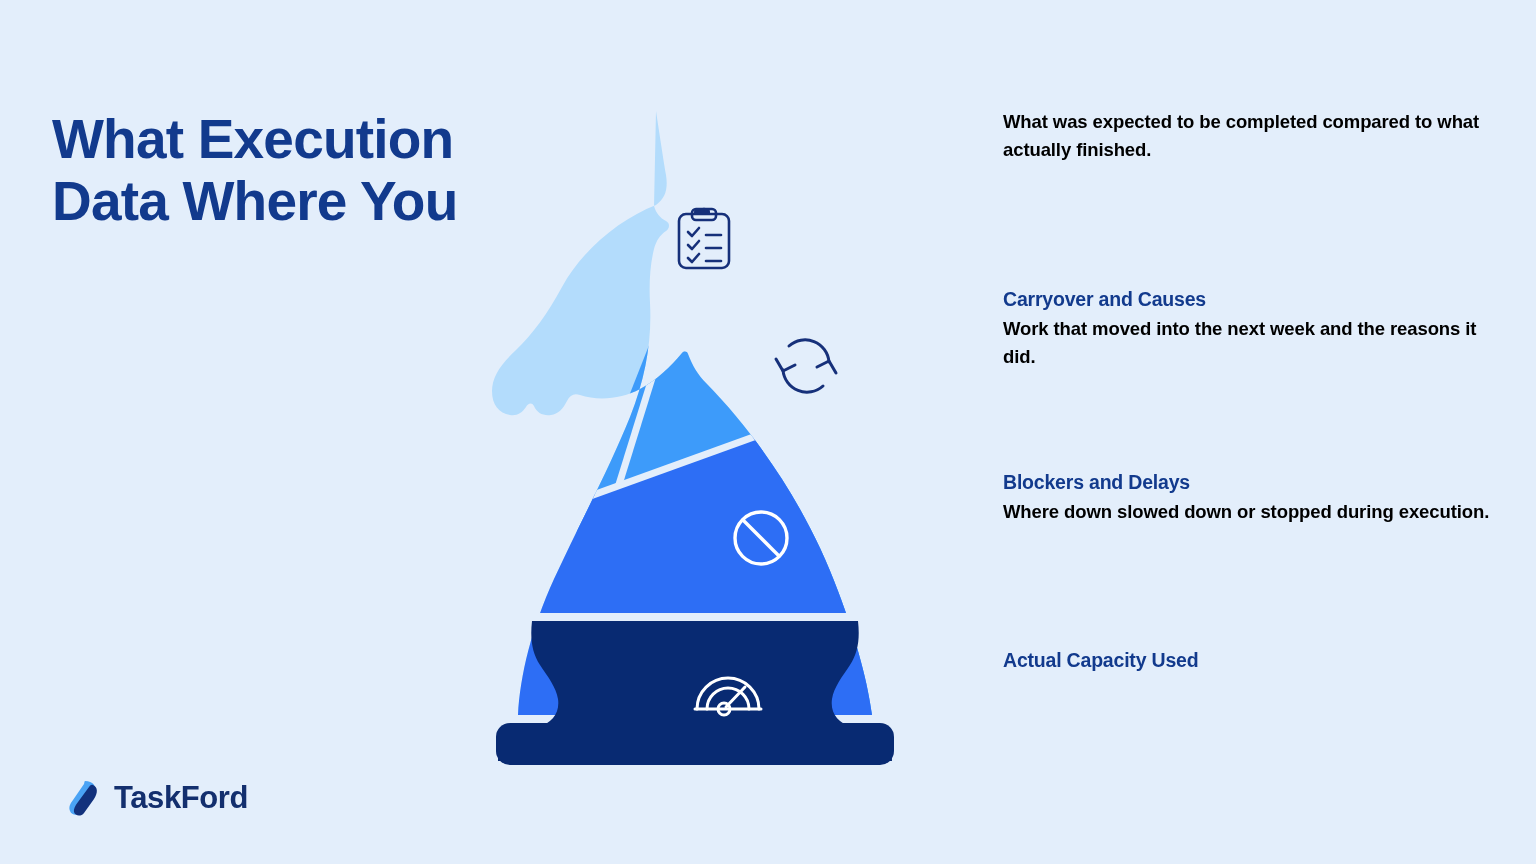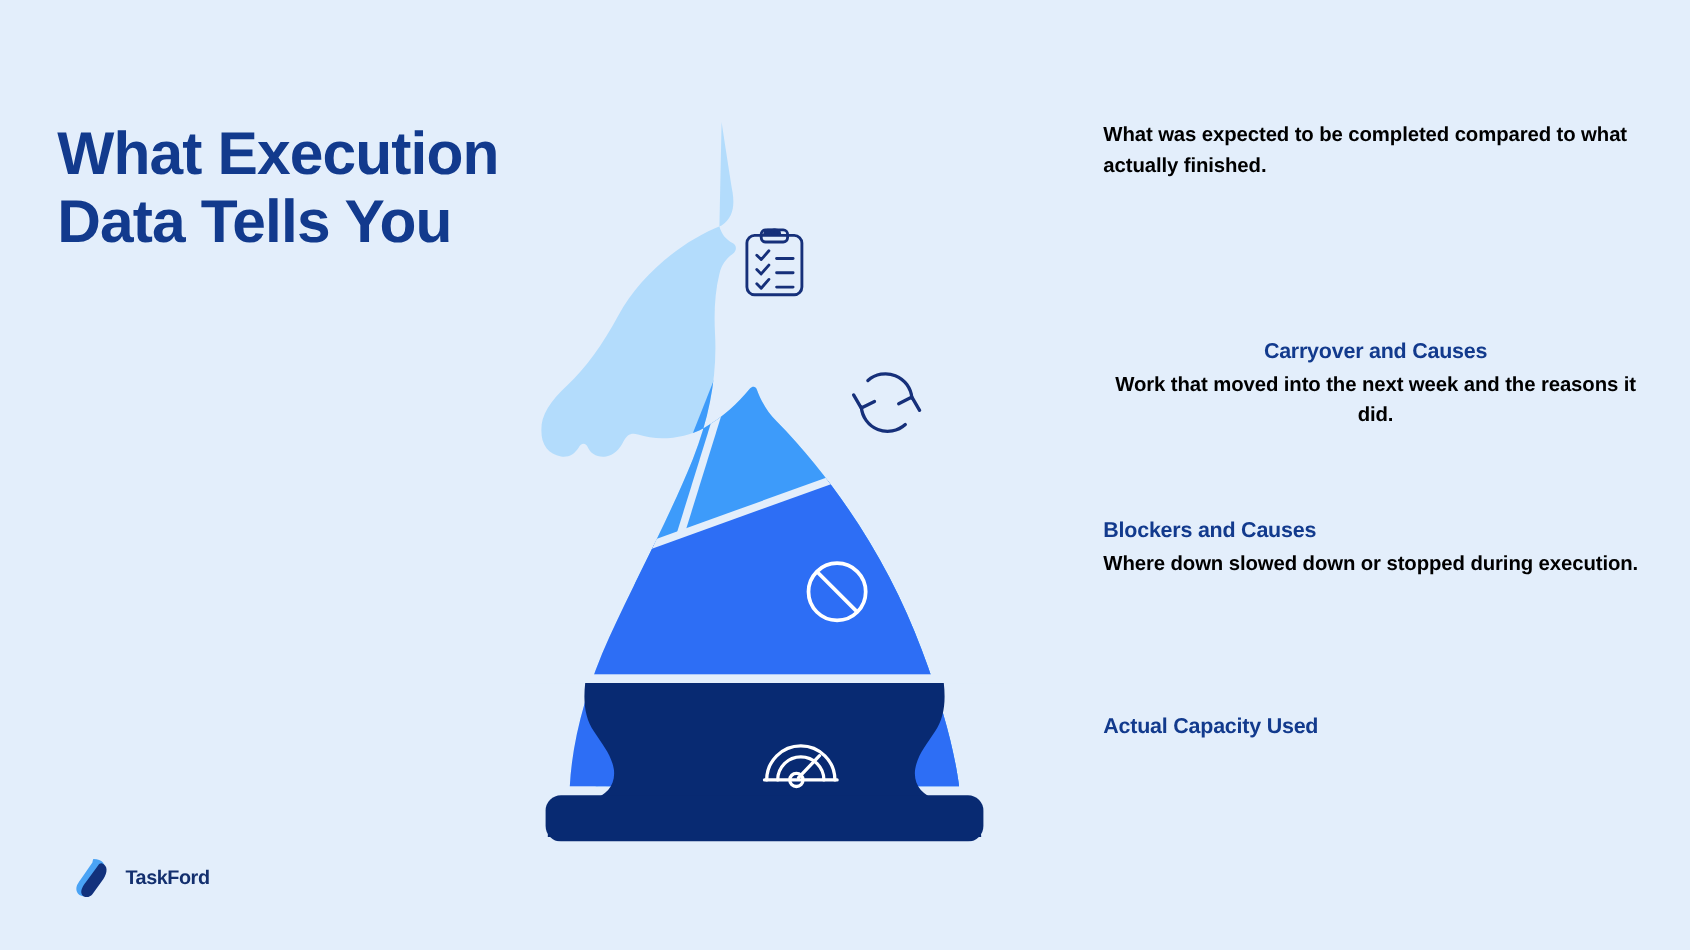--- a/index.html
+++ b/index.html
@@ -76,34 +76,34 @@
   
   #logo {
     position:absolute;
     left:63px; top:778px;
     display:flex;
     align-items:center;
     gap:11px;
   }
   #logo-mark { width:40px; height:40px; display:block; }
   #logo-text {
-    font-size:18px;
+    font-size:31px;
     font-weight:700;
     color:#132f6e;
     letter-spacing:-0.4px;
   }
 </style>
 </head>
 <body>
 
 <div id="stage">
 
   <div id="title-block">
     <div class="line">What Execution</div>
-    <div class="line">Data Tells You</div>
+    <div class="line">Data Where You</div>
   </div>
 
   <div id="knight-wrap">
 
     <svg id="knight-svg" viewBox="0 0 450 670" xmlns="http://www.w3.org/2000/svg">
       <defs>
 
         <clipPath id="knightClip">
           <path d="
             M 186 16
@@ -225,27 +225,27 @@
       </svg>
     </div>
   </div>
 
   <div id="items">
 
     <div class="item" style="top:0px;">
       <div class="item-desc">What was expected to be completed compared to what actually finished.</div>
     </div>
 
-    <div class="item" style="top:198px;text-align:center;">
+    <div class="item" style="top:178px;">
       <div class="item-title">Carryover and Causes</div>
       <div class="item-desc">Work that moved into the next week and the reasons it did.</div>
     </div>
 
     <div class="item" style="top:361px;">
-      <div class="item-title">Blockers and Causes</div>
+      <div class="item-title">Blockers and Delays</div>
       <div class="item-desc">Where down slowed down or stopped during execution.</div>
     </div>
 
     <div class="item" style="top:539px;">
       <div class="item-title">Actual Capacity Used</div>
     </div>
   </div>
 
   <div id="logo">
     <svg id="logo-mark" viewBox="0 0 40 40">

